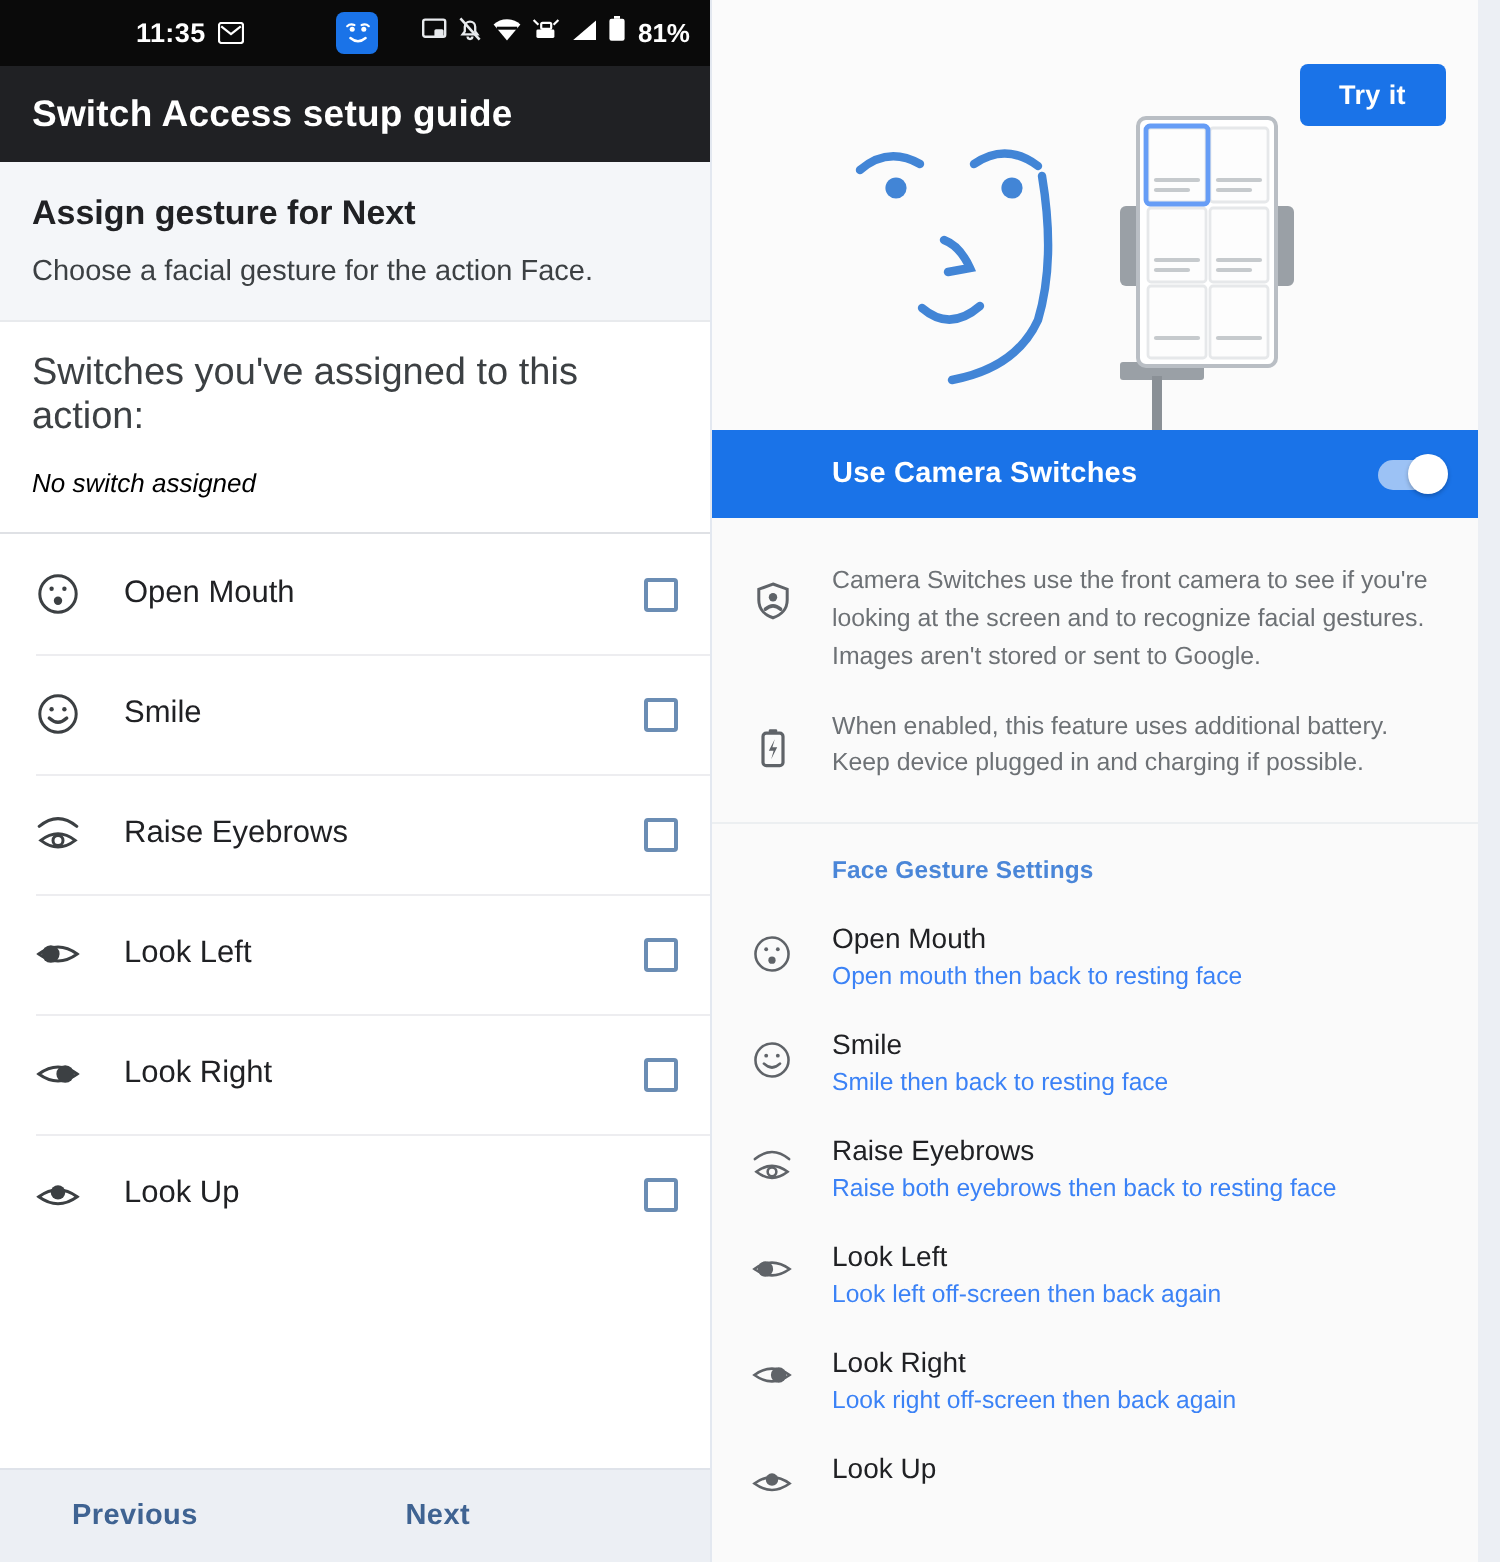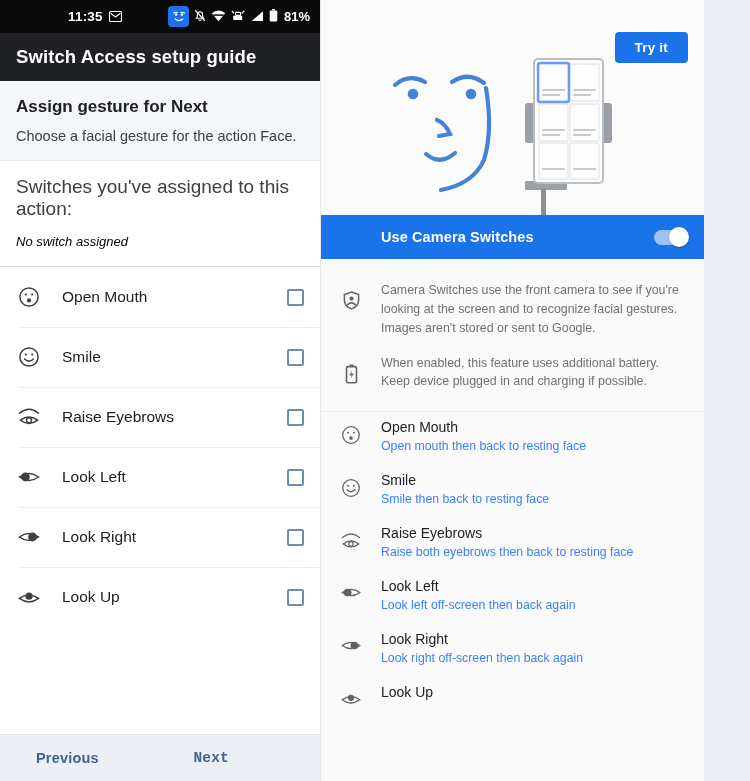--- a/index.html
+++ b/index.html
@@ -14,21 +14,21 @@
   .screenshot {
     position: relative;
     width: 750px; height: 781px;
     display: flex;
     background: #eceff4;
   }
 
   
   .left-panel {
     position: relative;
-    width: 321px; height: 781px;
+    width: 356px; height: 781px;
     background: #ffffff;
     display: flex; flex-direction: column;
     box-sizing: border-box;
     border-right: 1px solid #e3e8f0;
     overflow: hidden;
   }
 
   
   .status-bar {
     height: 33px;
@@ -158,21 +158,21 @@
     flex: 0 0 auto;
     border-top: 1px solid #dfe3ea;
   }
   .nav-btn {
     font-size: 14.5px;
     font-weight: bold;
     color: #3f6392;
     letter-spacing: .2px;
   }
   .nav-prev { margin-left: 36px; }
-  .nav-next { margin-left: auto; margin-right: 91px; font-family: Liberation Mono, monospace; }
+  .nav-next { margin-left: auto; margin-right: 120px; }
 
   
   .right-panel {
     position: relative;
     width: 383px; height: 781px;
     background: #fafafa;
     display: flex; flex-direction: column;
     box-sizing: border-box;
     overflow: hidden;
   }
@@ -527,20 +527,21 @@
               <rect x="4.4" y="0.6" width="4.2" height="2" rx="0.6" fill="currentColor"></rect>
               <rect x="1.5" y="2.6" width="10" height="16.2" rx="1.6" fill="none" stroke="currentColor" stroke-width="1.6"></rect>
               <path d="M7.4 5.6 L4.4 11.4 h2.4 l-1.2 4.2 L8.6 9.6 H6.2 z" fill="currentColor"></path>
             </svg>
         </span>
         <span class="info-text">When enabled, this feature uses additional battery. Keep device plugged in and charging if possible.</span>
       </div>
     </div>
 
     <div class="fgs-section">
+      <div class="fgs-header">Face Gesture Settings</div>
 
       <div class="fgs-row">
         <span class="fgs-icon">
           <svg width="20" height="20" viewBox="0 0 22 22">
               <circle cx="11" cy="11" r="9.1" fill="none" stroke="currentColor" stroke-width="1.4"></circle>
               <circle cx="7.8" cy="8.4" r="1.05" fill="currentColor"></circle>
               <circle cx="14.2" cy="8.4" r="1.05" fill="currentColor"></circle>
               <circle cx="11" cy="14.4" r="2" fill="currentColor"></circle>
             </svg>
         </span>

